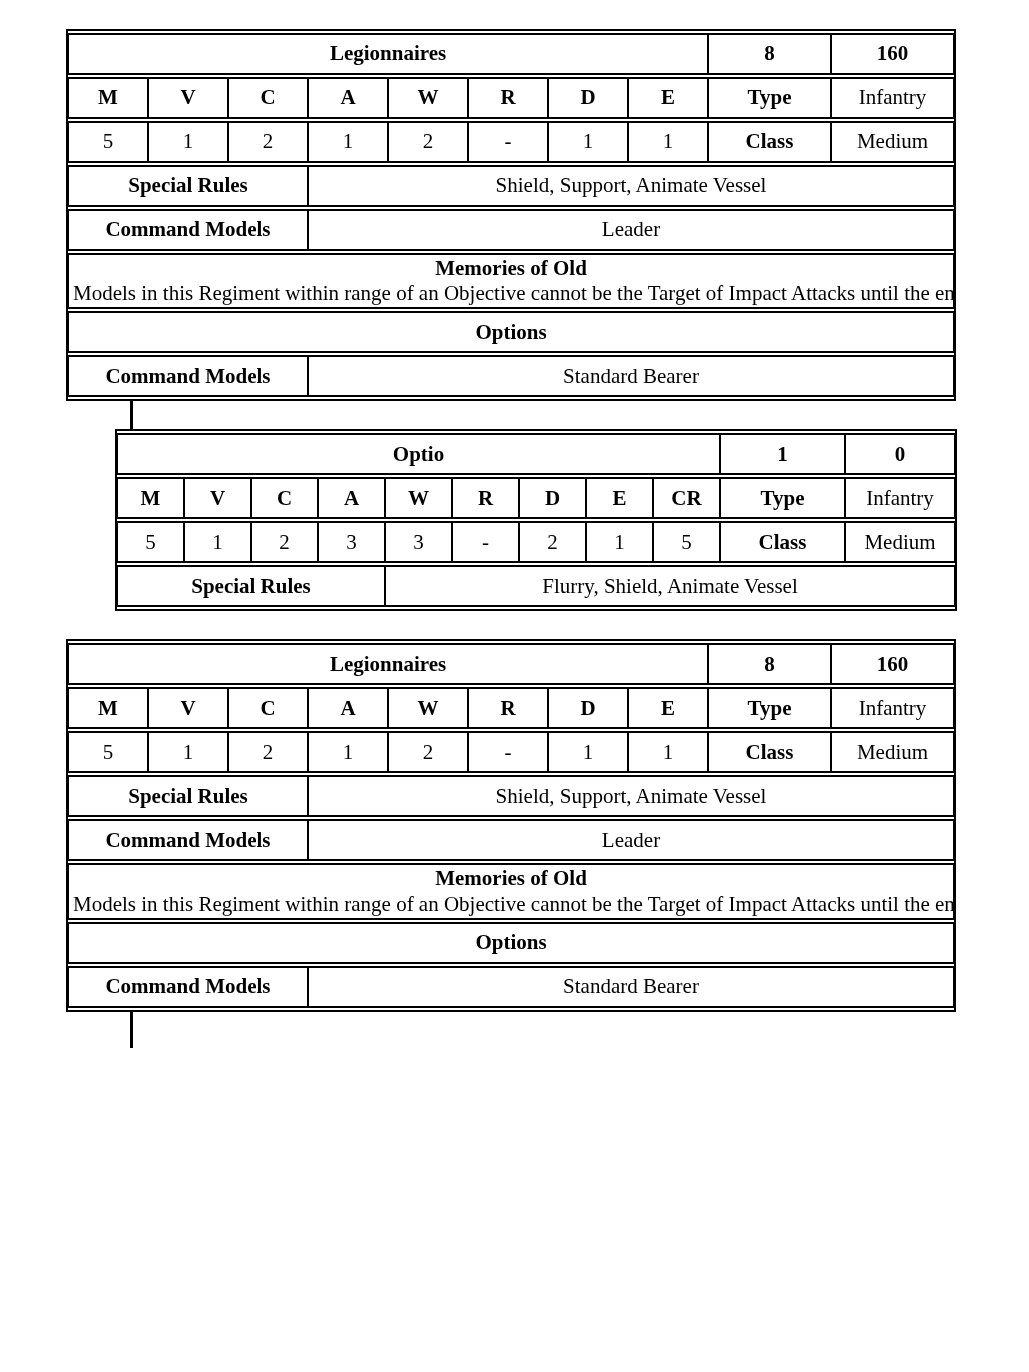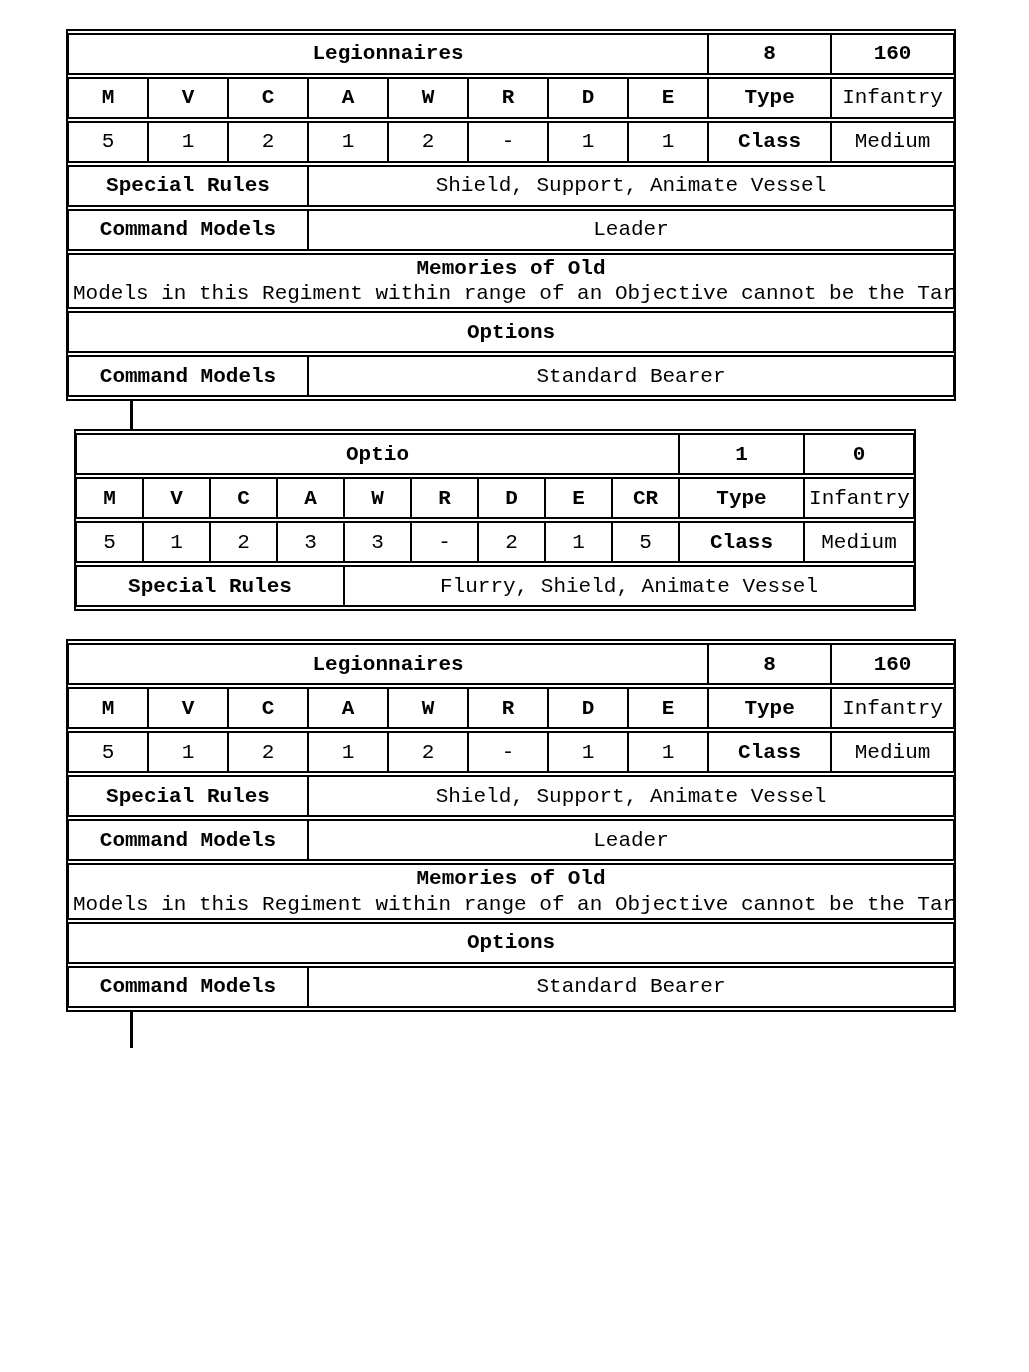--- a/index.html
+++ b/index.html
@@ -12,37 +12,36 @@
     font-family: "Liberation Serif", "DejaVu Serif", serif;
     padding-top: 29px;
     overflow: hidden;
   }
   table.card {
     border-collapse: separate;
     border-spacing: 0 2px;
     border: 2px solid #000;
     table-layout: fixed;
     background: #fff;
-    font-family: Liberation Mono, monospace;
   }
   table.card td {
     border: 2px solid #000;
     border-left-width: 1.5px;
     border-right-width: 1.5px;
     height: 42px;
     font-size: 21px;
     line-height: 1.2;
     text-align: center;
     vertical-align: middle;
     padding: 1px 4px;
     overflow: hidden;
     white-space: nowrap;
   }
   .card-wide   { width: 890px; margin-left: 66px; }
-  .card-narrow { width: 842px; margin-left: 74px; }
+  .card-narrow { width: 842px; margin-left: 115px; }
   td.bold { font-weight: bold; }
   td.name-cell { text-align: left; padding-left: 11px; font-weight: bold; }
   td.left-cell { text-align: left; padding-left: 11px; }
   td.ability-cell {
     text-align: left;
     height: auto;
     padding: 7px 11px 10px 11px;
     line-height: 31px;
     white-space: normal;
   }

